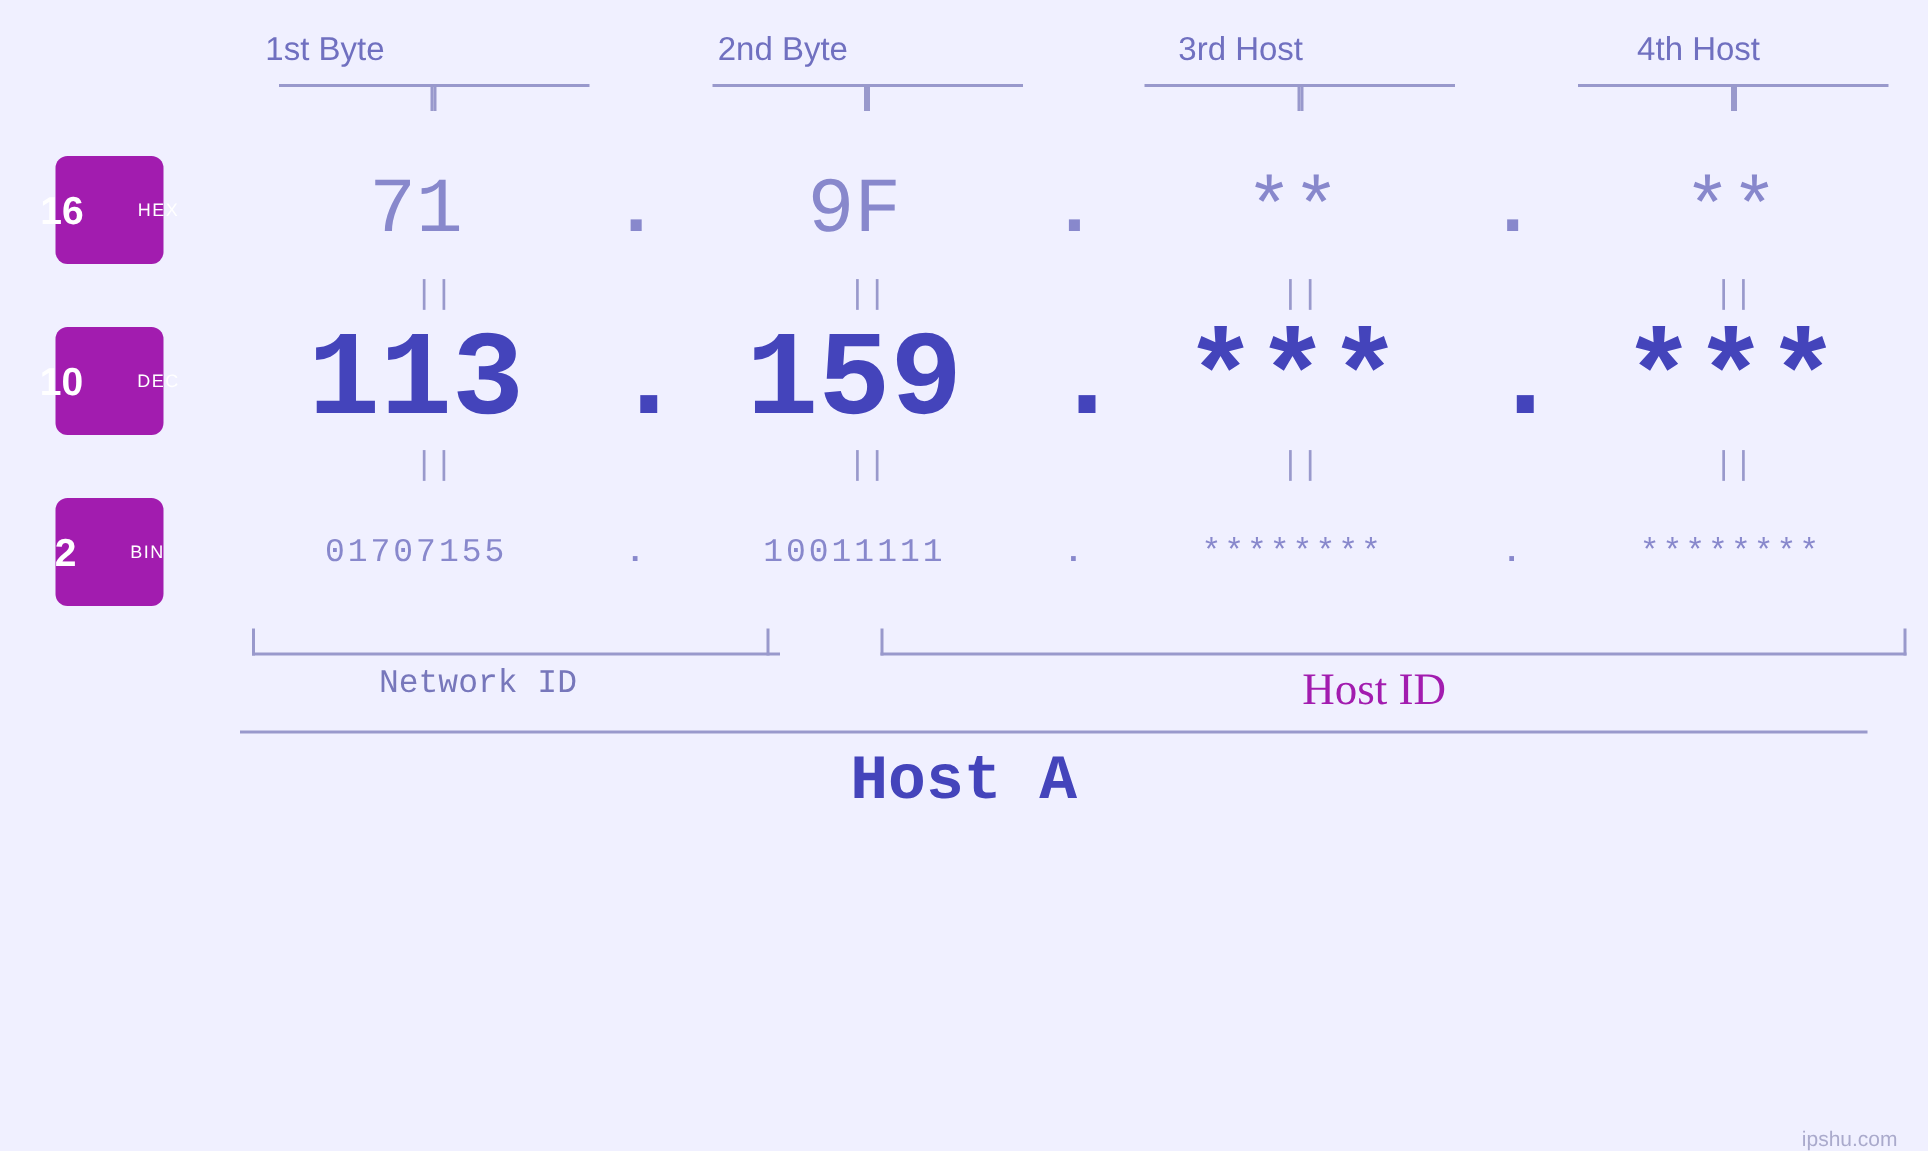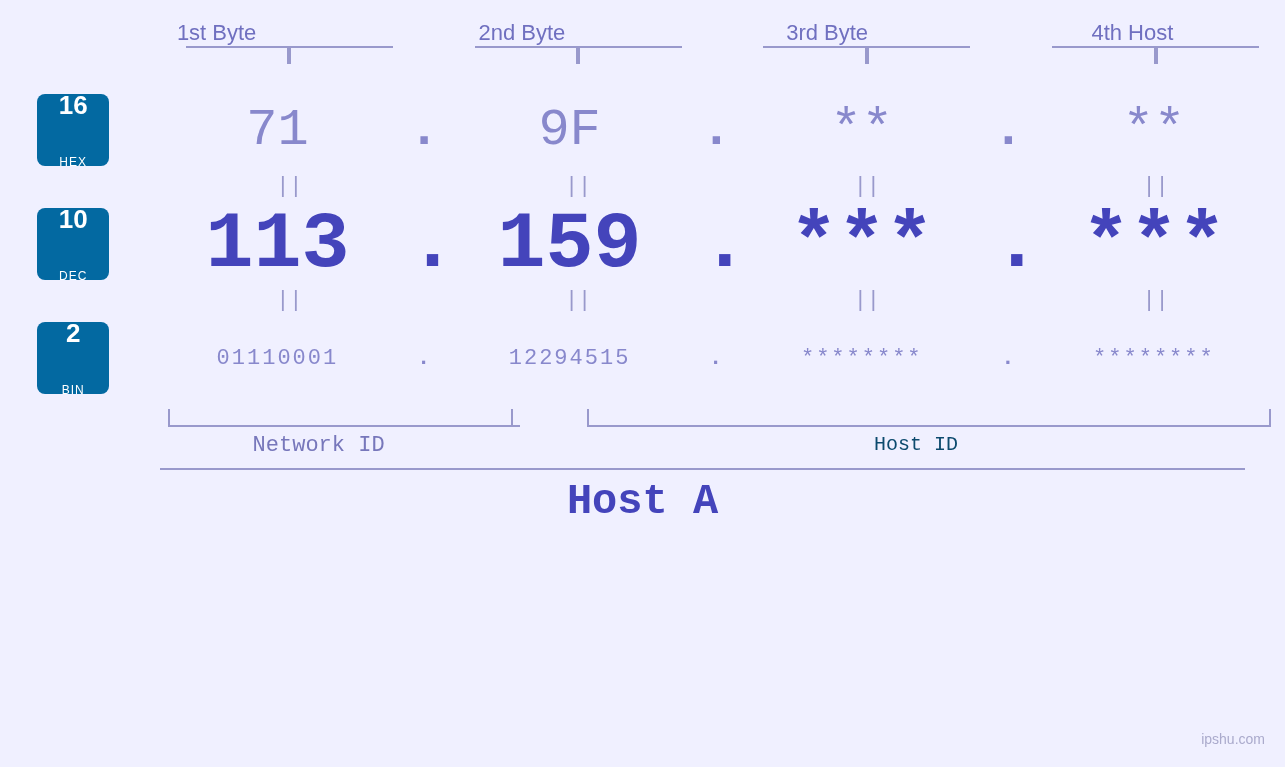--- a/index.html
+++ b/index.html
@@ -22,20 +22,21 @@
       align-items: center;
       padding: 0;
     }
 
     
     .byte-headers {
       display: flex;
       width: 100%;
       padding-left: 64px;
       margin-top: 20px;
+      margin-bottom: 10px;
     }
 
     .byte-header {
       flex: 1;
       text-align: center;
       color: #7070c0;
       font-size: 22px;
       font-family: Arial, sans-serif;
       font-weight: normal;
     }
@@ -89,27 +90,27 @@
     .badges-col {
       width: 160px;
       display: flex;
       flex-direction: column;
       align-items: center;
       justify-content: space-around;
       padding: 10px 20px;
     }
 
     .badge {
-      background: #0369a1;
+      background: #a21caf;
       color: white;
       border-radius: 8px;
       width: 72px;
       height: 72px;
       display: flex;
-      flex-direction: column;
+      flex-direction: row;
       align-items: center;
       justify-content: center;
       font-family: Arial, sans-serif;
       gap: 36px;
     }
 
     .badge-num {
       font-size: 26px;
       font-weight: bold;
       line-height: 1.1;
@@ -224,21 +225,21 @@
       color: #4444bb;
       font-size: 42px;
       font-family: 'Courier New', Courier, monospace;
       font-weight: bold;
       margin-top: 8px;
     }
 
     
     .footer {
       position: absolute;
-      bottom: 20px;
+      bottom: 0;
       right: 20px;
       color: #aaaacc;
       font-size: 14px;
       font-family: Arial, sans-serif;
     }
 
     
     .full-row {
       display: flex;
       align-items: center;
@@ -246,21 +247,21 @@
     }
   </style>
 </head>
 <body>
 
 <div class="main-container">
 
   <div class="byte-headers">
     <div class="byte-header">1st Byte</div>
     <div class="byte-header">2nd Byte</div>
-    <div class="byte-header">3rd Byte</div>
+    <div class="byte-header">3rd Host</div>
     <div class="byte-header">4th Host</div>
   </div>
 
   <div class="bracket-row">
     <div class="bracket-segment">
       <div class="bracket-line bracket-top"></div>
       <div class="bracket-left"></div>
       <div class="bracket-right"></div>
     </div>
     <div style="width:30px;flex-shrink:0;"></div>
@@ -363,25 +364,25 @@
 
   <div class="full-row">
     <div class="badges-col" style="justify-content:center;">
       <div class="badge">
         <span class="badge-num">2</span>
         <span class="badge-label">BIN</span>
       </div>
     </div>
     <div class="data-row">
       <div class="cell">
-        <span class="bin-value">01110001</span>
+        <span class="bin-value">01707155</span>
       </div>
       <div class="dot dot-bin">.</div>
       <div class="cell">
-        <span class="bin-value">12294515</span>
+        <span class="bin-value">10011111</span>
       </div>
       <div class="dot dot-bin">.</div>
       <div class="cell">
         <span class="bin-value">********</span>
       </div>
       <div class="dot dot-bin">.</div>
       <div class="cell">
         <span class="bin-value">********</span>
       </div>
     </div>
@@ -405,21 +406,21 @@
       </div>
     </div>
   </div>
 
   <div class="label-row">
     <div style="flex:2.1; text-align:center; padding-right:0px;">
       <span style="color:#7777bb; font-size:22px; font-family:'Courier New',monospace;">Network ID</span>
     </div>
     <div style="width:30px;flex-shrink:0;"></div>
     <div style="flex:3.9; text-align:center;">
-      <span style="color:#0c4a6e; font-size:20px; font-family:Liberation Mono, monospace;">Host ID</span>
+      <span style="color:#a21caf; font-size:30px; font-family:Liberation Serif, serif;">Host ID</span>
     </div>
   </div>
 
   <div style="width:100%; padding-left:160px; padding-right:40px; margin-top:10px;">
     <div style="height:2px; background:#9999cc; width:100%;"></div>
   </div>
 
   <div class="class-row">Host A</div>
 
   <div class="footer">ipshu.com</div>

